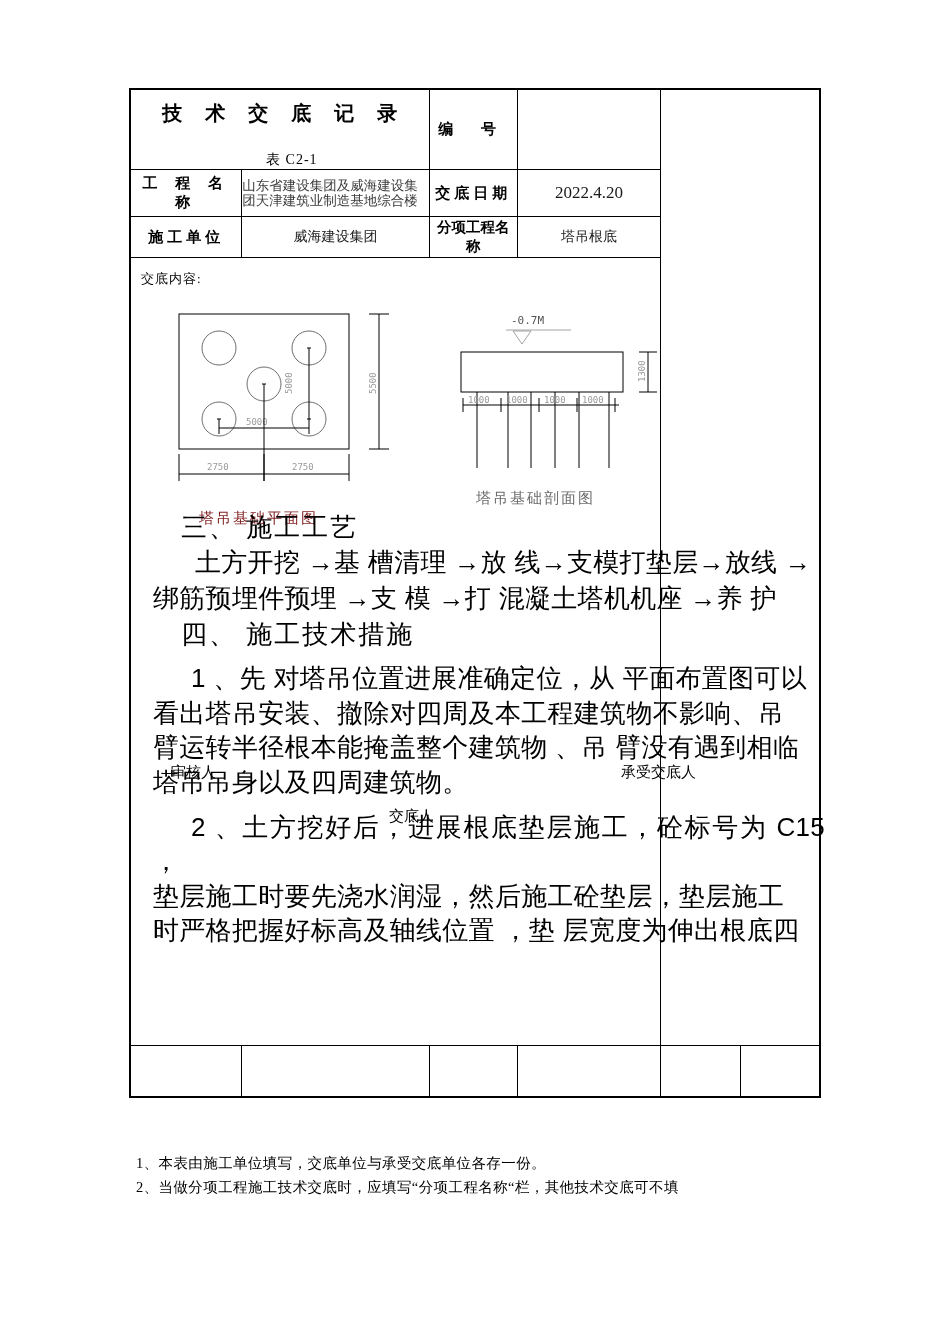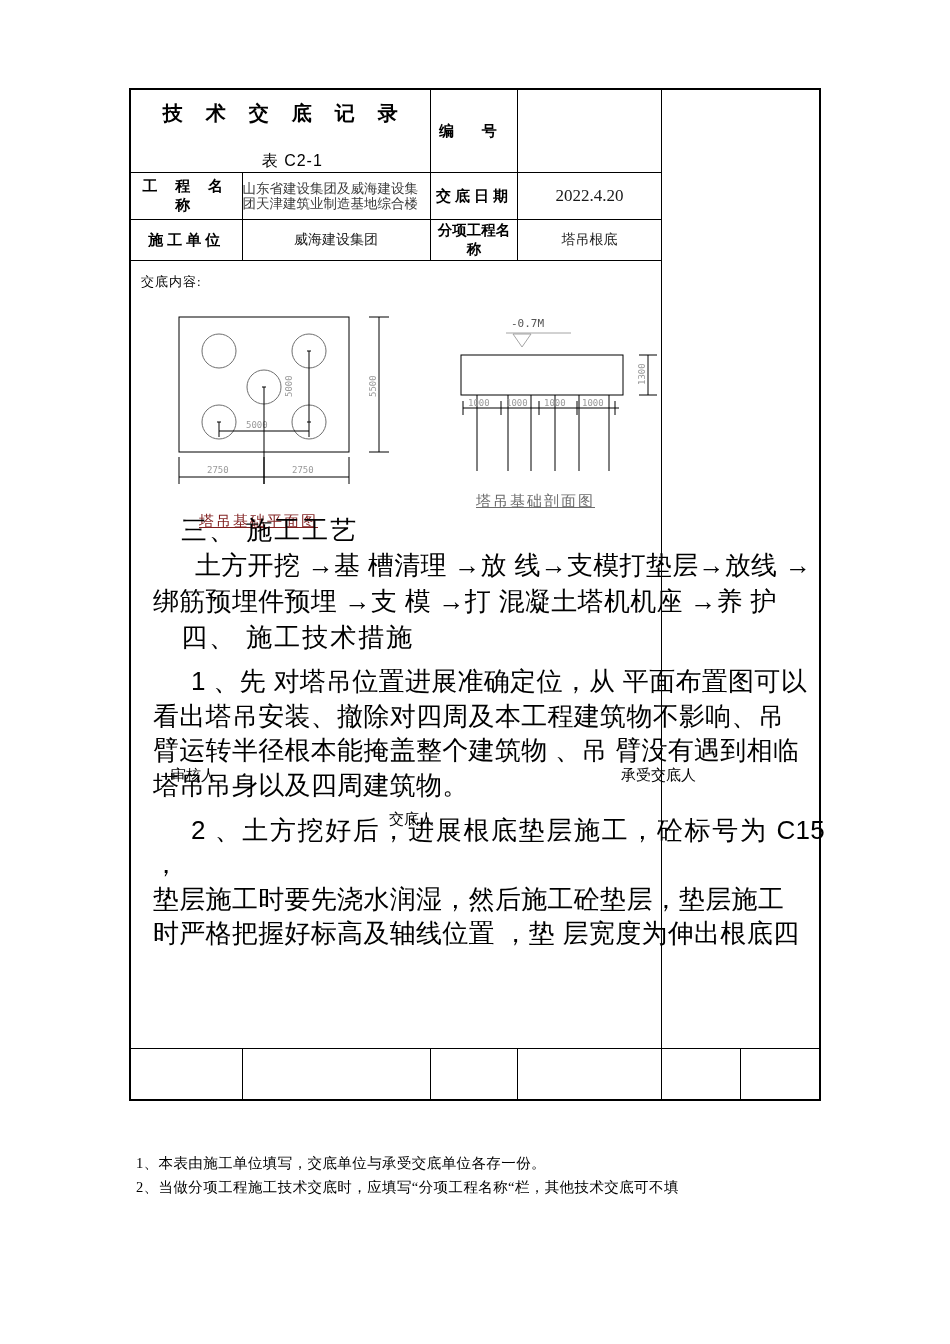--- a/index.html
+++ b/index.html
@@ -17,22 +17,22 @@
   }
   .form td{border:1px solid #000;padding:0;vertical-align:middle;}
 
   .title-cell{height:78px;text-align:center;position:relative;}
   .title-main{
     font-family:"Liberation Serif","DejaVu Serif",serif;
     font-size:20px;letter-spacing:9px;font-weight:600;
     padding-left:9px;margin-top:10px;
   }
   .title-sub{
-    font-family:Liberation Sans, sans-serif;
-    font-size:16px;margin-top:24px;letter-spacing:1px;
+    font-family:Liberation Serif, serif;
+    font-size:14px;margin-top:24px;letter-spacing:1px;
     padding-left:24px;
   }
   .lbl{
     text-align:center;font-family:"Liberation Serif","DejaVu Serif",serif;
     font-size:15px;font-weight:600;letter-spacing:4px;padding:0 4px;
   }
   .lbl.wide{letter-spacing:7px;}
   .lbl-num{
     text-align:center;font-family:"Liberation Serif","DejaVu Serif",serif;
     font-size:15px;font-weight:600;letter-spacing:12px;padding-left:12px;
@@ -58,21 +58,21 @@
     position:absolute;left:10px;top:12px;font-size:13px;
     font-family:"Liberation Serif","DejaVu Serif",serif;letter-spacing:1px;
   }
 
   
   .drawings{position:absolute;left:0;top:48px;width:100%;height:215px;}
   .dwg-plan{position:absolute;left:30px;top:0;}
   .dwg-sect{position:absolute;left:320px;top:2px;}
   .dwg-cap{
     position:absolute;font-family:"Liberation Serif","DejaVu Serif",serif;
-    font-size:15px;color:#555;letter-spacing:2px;white-space:nowrap;text-decoration:underline;
+    font-size:15px;color:#555;letter-spacing:2px;white-space:nowrap;
   }
   .cap-plan{left:68px;top:203px;color:#7f1d1d;}
   .cap-sect{left:345px;top:183px;color:#6b6b6b;}
 
   
   .body-text{
     position:absolute;left:22px;top:252px;width:672px;
     font-family:"Liberation Sans","DejaVu Sans",sans-serif;
     font-size:26px;line-height:1.32;letter-spacing:0.3px;
   }

